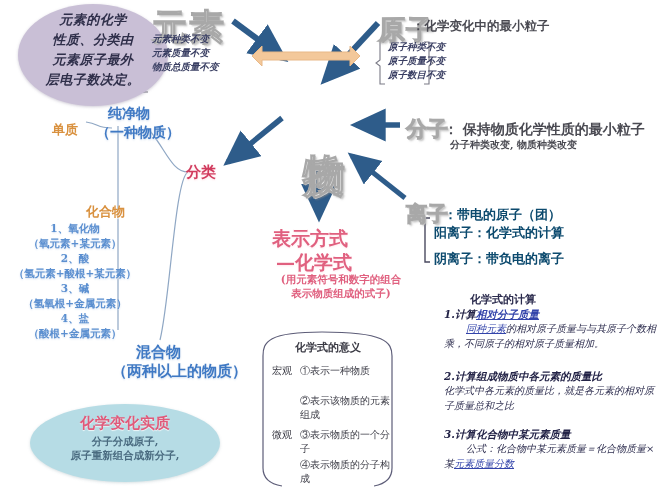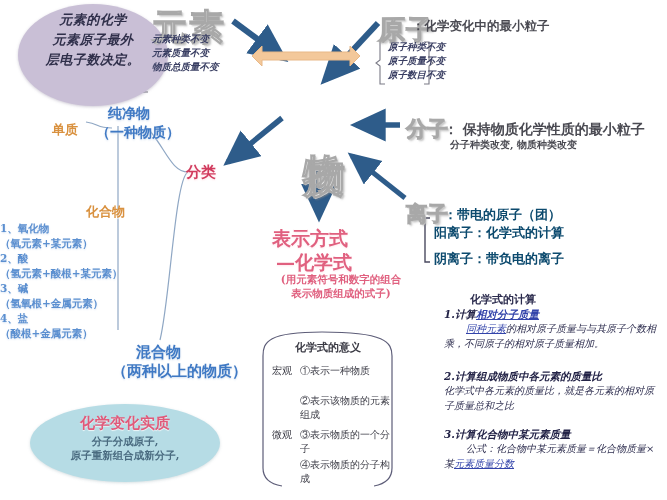--- a/index.html
+++ b/index.html
@@ -169,20 +169,21 @@
     <path d="M138,124 C146,124 146,132 150,140 C146,148 146,156 138,156" fill="none" stroke="#8fa7c4" stroke-width="1.1" opacity="0"></path>
 
     <path d="M322,332 C268,332 263,342 263,356 L263,468 C263,478 270,484 282,486" fill="none" stroke="#5d5d78" stroke-width="1.2"></path>
     <path d="M322,332 C385,332 392,342 392,356 L392,468 C392,478 385,484 374,486" fill="none" stroke="#5d5d78" stroke-width="1.2"></path>
     <line x1="263" y1="332" x2="392" y2="332" stroke="#5d5d78" stroke-width="0" opacity="0"></line>
   </svg>
 
   <div class="abs ellipse-purple"></div>
   <div class="abs purple-text">
     <div>元素的化学</div>
+    <div>性质、分类由</div>
     <div>元素原子最外</div>
     <div>层电子数决定。</div>
   </div>
 
   <div class="abs outline-title" id="t-yuansu">元素</div>
   <div class="abs hand note-list" style="left:152px;top:32px;">
     <div>元素种类不变</div>
     <div>元素质量不变</div>
     <div>物质总质量不变</div>
   </div>
@@ -212,21 +213,21 @@
 
   <div class="abs kw-blue" style="left:108px;top:105px;font-size:14px;">纯净物</div>
   <div class="abs kw-blue" style="left:96px;top:124px;font-size:14px;">（一种物质）</div>
 
   <div class="abs kw-blue" style="left:136px;top:343px;font-size:15px;">混合物</div>
   <div class="abs kw-blue" style="left:112px;top:362px;font-size:15px;">（两种以上的物质）</div>
 
   <div class="abs kw-orange" style="left:52px;top:121px;">单质</div>
 
   <div class="abs kw-orange" style="left:42px;top:203px;margin-left:44px;">化合物</div>
-  <div class="abs sub-blue" style="left:0px;top:221px;width:150px;">
+  <div class="abs sub-blue" style="left:0px;top:221px;width:150px;text-align:center;">
     <div>1、氧化物</div>
     <div>（氧元素+某元素）</div>
     <div>2、酸</div>
     <div>（氢元素+酸根+某元素）</div>
     <div>3、碱</div>
     <div>（氢氧根+金属元素）</div>
     <div>4、盐</div>
     <div>（酸根+金属元素）</div>
   </div>
 

